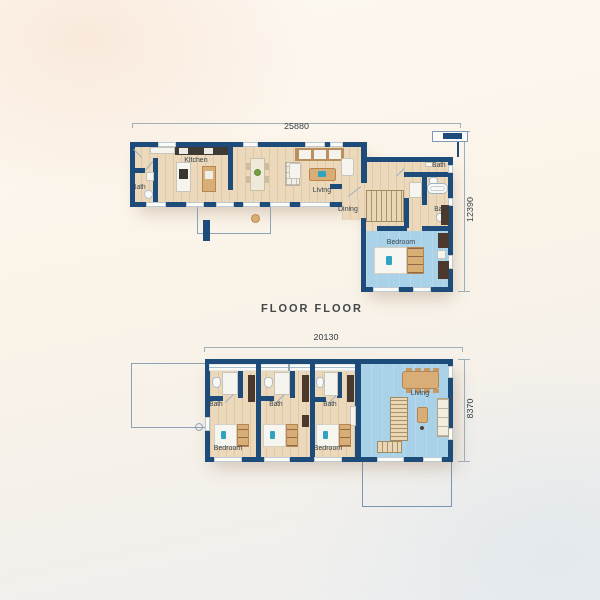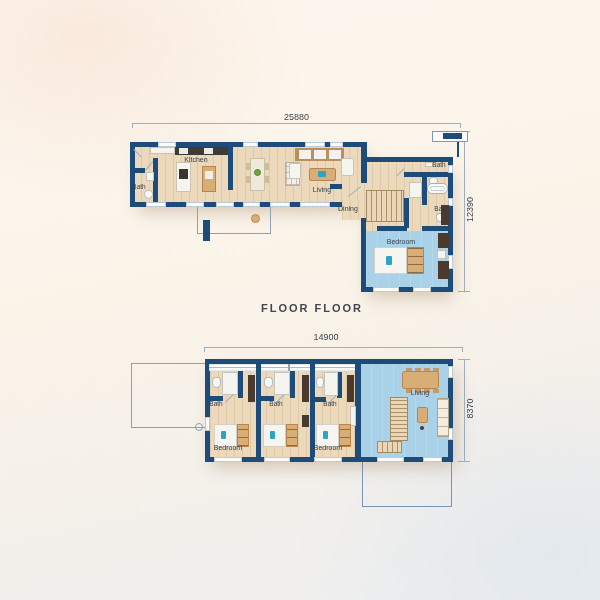--- a/index.html
+++ b/index.html
@@ -46,21 +46,21 @@
 </head>
 <body>
 
 <div class="stage">
 
   <div>
 
     <div class="dline" style="left:132px;top:123px;width:329px;height:1px"></div>
     <div class="dline" style="left:132px;top:123px;width:1px;height:5px"></div>
     <div class="dline" style="left:460px;top:123px;width:1px;height:5px"></div>
-    <div class="dimtxt" style="left:132px;top:113px;width:329px">25880</div>
+    <div class="dimtxt" style="left:132px;top:122px;width:329px">25880</div>
 
     <div class="dline" style="left:464px;top:131px;width:1px;height:160px"></div>
     <div class="dline" style="left:458px;top:131px;width:12px;height:1px"></div>
     <div class="dline" style="left:458px;top:291px;width:12px;height:1px"></div>
     <div class="dimtxt vdim" style="left:440px;top:205px;width:60px">12390</div>
 
     <div class="abs" style="left:432px;top:131px;width:36px;height:11px;background:#fdfcfa;border:1px solid #7f98b3;box-sizing:border-box"></div>
     <div class="wall" style="left:443px;top:133px;width:19px;height:6px"></div>
     <div class="wall" style="left:457px;top:142px;width:2px;height:15px"></div>
 
@@ -170,21 +170,21 @@
     <div class="lbl" style="left:371px;top:238px;width:60px">Bedroom</div>
 
     <div class="title" style="left:212px;top:302px;width:200px">FLOOR FLOOR</div>
   </div>
 
   <div>
 
     <div class="dline" style="left:204px;top:347px;width:258px;height:1px"></div>
     <div class="dline" style="left:204px;top:347px;width:1px;height:5px"></div>
     <div class="dline" style="left:462px;top:347px;width:1px;height:5px"></div>
-    <div class="dimtxt" style="left:197px;top:333px;width:258px">14900</div>
+    <div class="dimtxt" style="left:197px;top:333px;width:258px">20130</div>
 
     <div class="dline" style="left:464px;top:359px;width:1px;height:102px"></div>
     <div class="dline" style="left:458px;top:359px;width:12px;height:1px"></div>
     <div class="dline" style="left:458px;top:461px;width:12px;height:1px"></div>
     <div class="dimtxt vdim" style="left:440px;top:404px;width:60px">8370</div>
 
     <div class="deck" style="left:131px;top:363px;width:74px;height:1px"></div>
     <div class="deck" style="left:131px;top:363px;width:1px;height:65px"></div>
     <div class="deck" style="left:131px;top:427px;width:75px;height:1px"></div>
     <div class="abs circle" style="left:195px;top:423px;width:8px;height:8px;border:1px solid #8ba2b8;box-sizing:border-box"></div>

